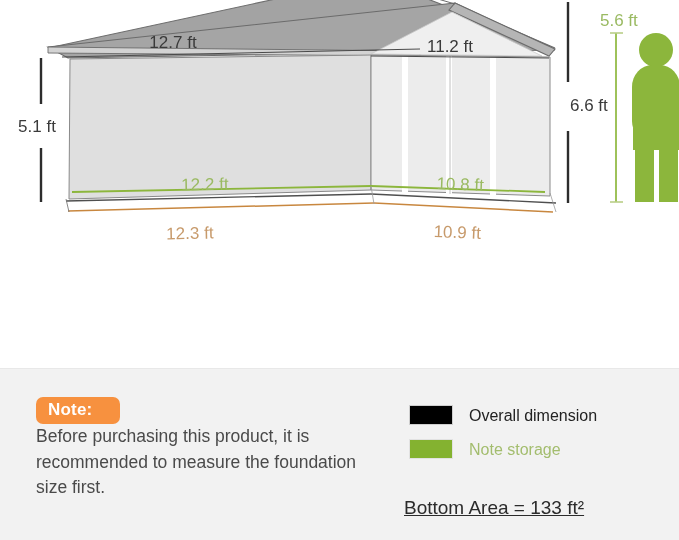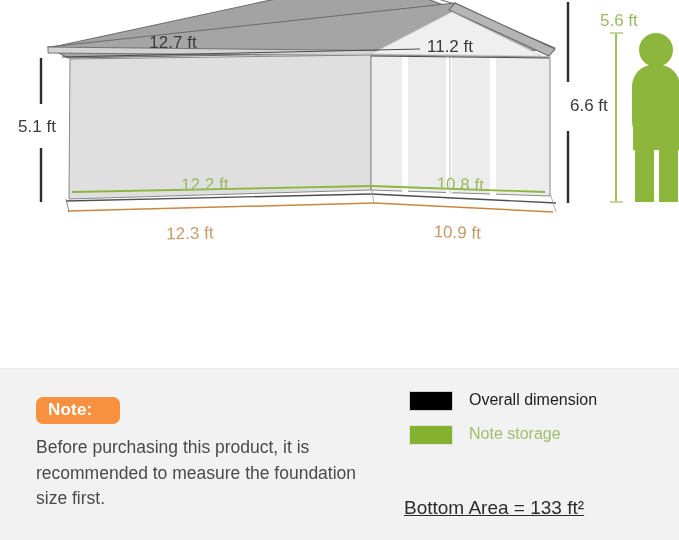--- a/index.html
+++ b/index.html
@@ -54,35 +54,35 @@
     display: inline-block;
     background: #f7913f;
     color: #ffffff;
     font-size: 17px;
     font-weight: bold;
     padding: 3px 28px 4px 12px;
     border-radius: 7px;
     letter-spacing: 0.2px;
   }
   #note-text {
-    margin-top: 11px;
+    margin-top: 0;
     font-size: 17.5px;
     color: #4a4a4a;
     line-height: 1.47;
     font-weight: 300;
   }
   #legend-block {
     position: absolute;
     left: 409px;
     top: 22px;
     width: 262px;
   }
   .legend-row {
     display: flex;
-    align-items: flex-start;
+    align-items: flex-end;
     height: 34px;
   }
   .legend-swatch {
     width: 42px;
     height: 18px;
     margin-right: 16px;
     flex: 0 0 auto;
   }
   .legend-label {
     font-size: 16px;

